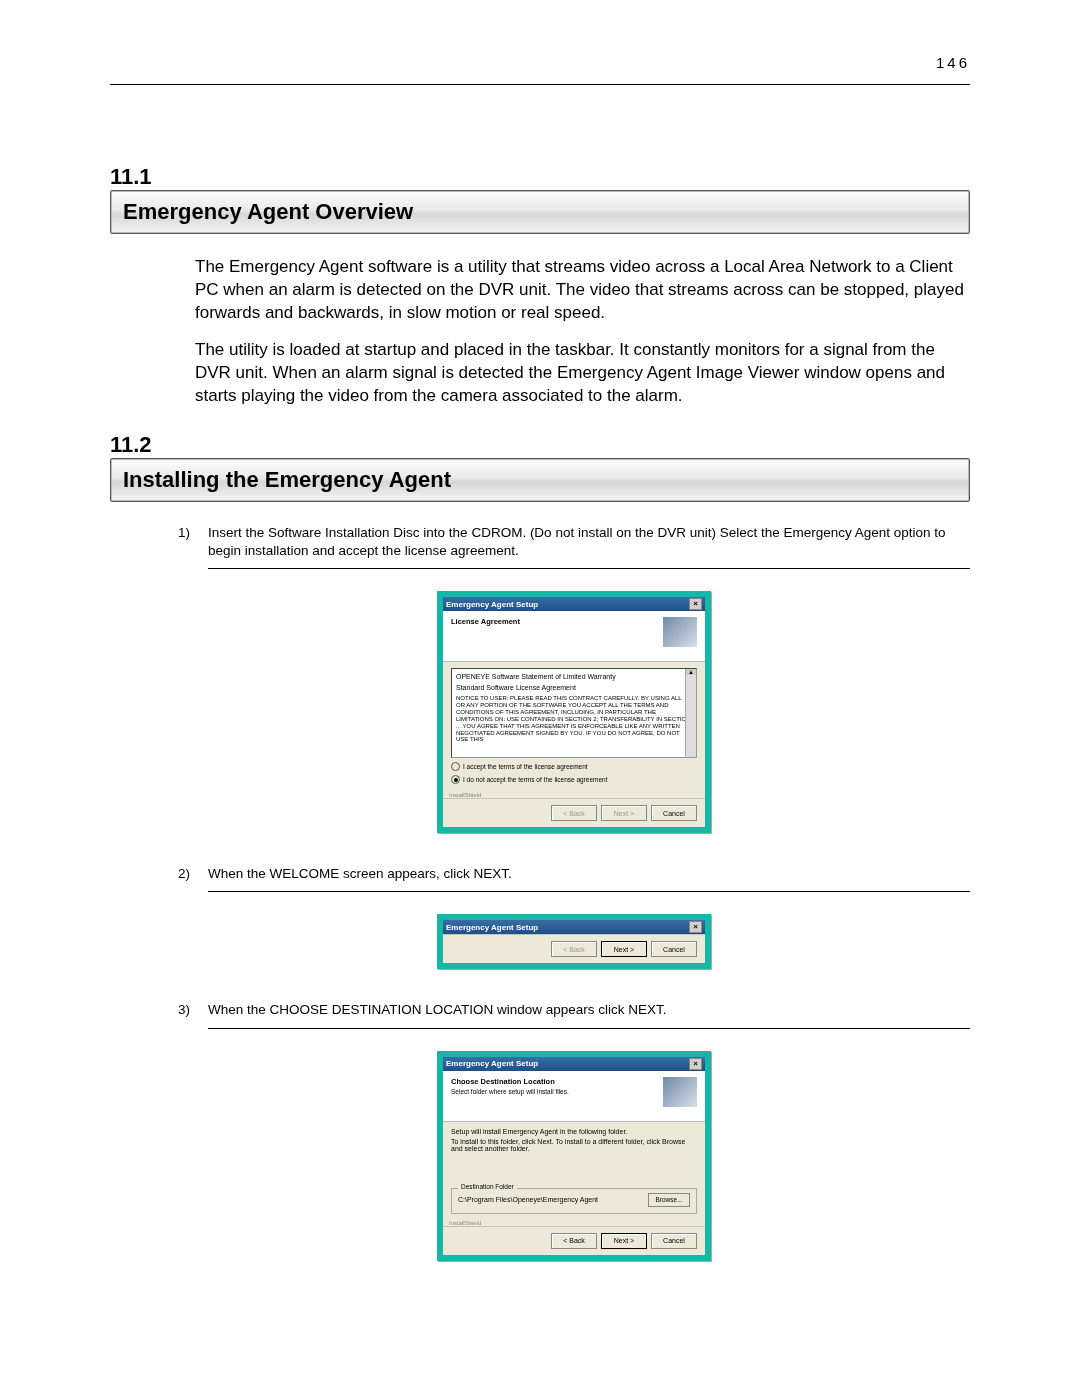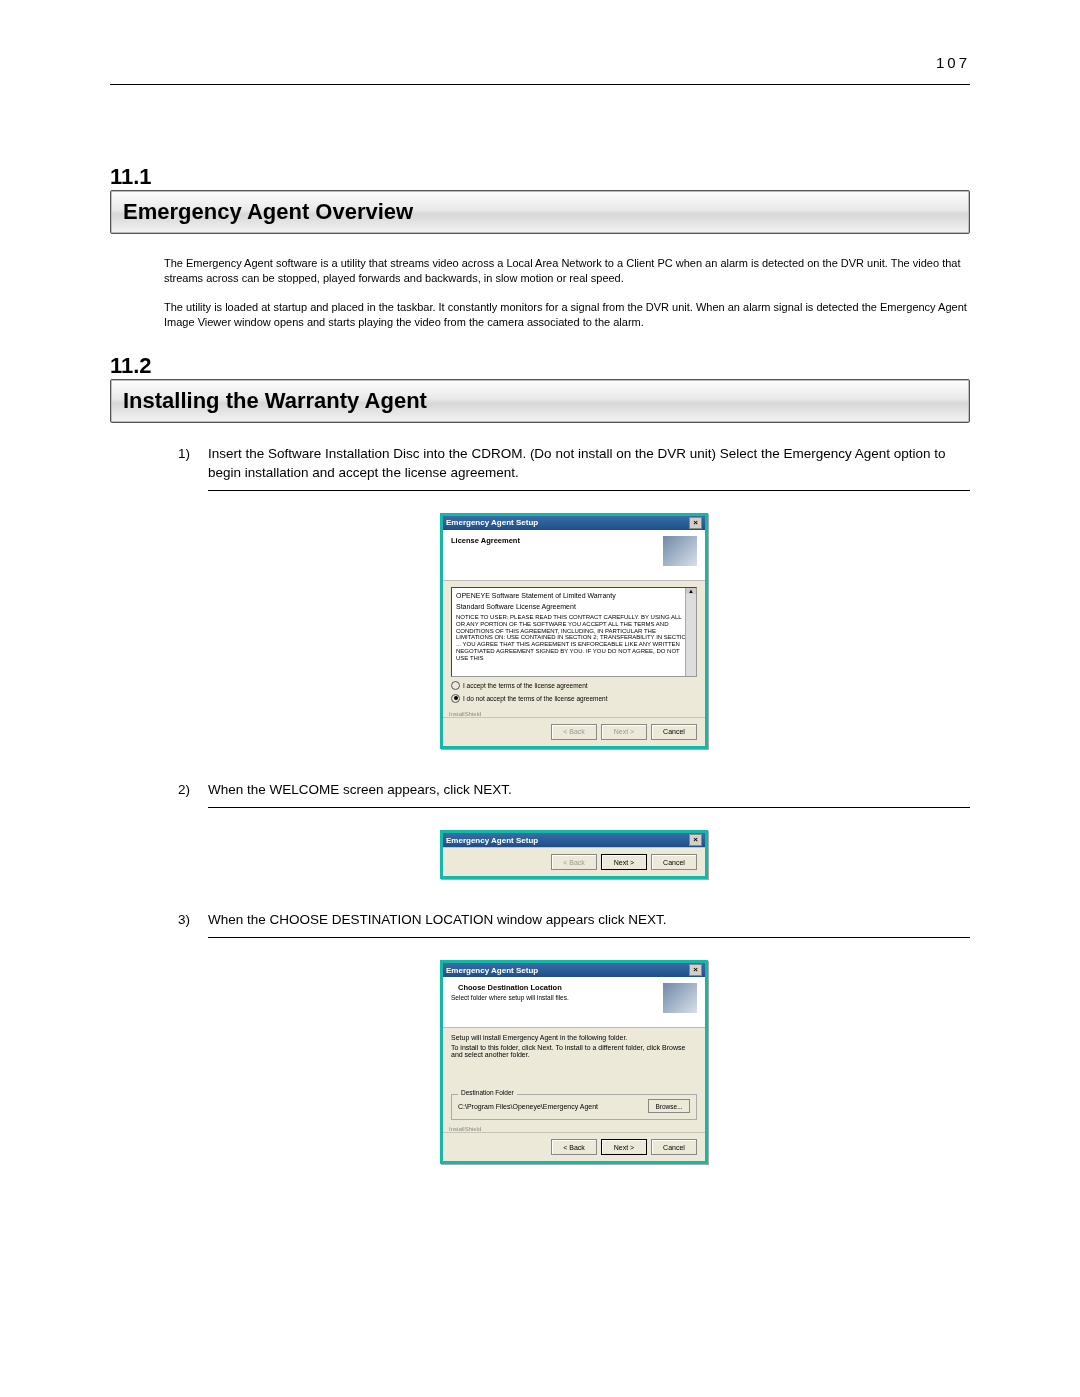--- a/index.html
+++ b/index.html
@@ -6,31 +6,31 @@
   .page{width:1080px;min-height:1397px;margin:0 auto;box-sizing:border-box;padding:60px 110px 40px 110px;position:relative;}
   .page-number{position:absolute;top:54px;right:110px;font-size:15px;letter-spacing:3px;}
   .top-rule{border-top:1px solid #000;margin-top:24px;}
   .section{margin-top:70px;}
   .section + .section{margin-top:15px;}
   .heading-row{display:flex;align-items:stretch;flex-direction:column;}
   .heading-num{width:68px;font-size:22px;font-weight:bold;padding-top:9px;}
   .heading-box{flex:1;border:1px solid #555;border-radius:2px;padding:8px 12px;font-size:22px;font-weight:bold;
     background:linear-gradient(#fdfdfd,#e9e9e9 45%,#d7d7d7 55%,#f4f4f4);
     box-shadow:inset 0 0 0 1px #bbb;}
-  .body{margin-left:54px;margin-top:22px;font-size:11px;line-height:1.35;}
+  .body{margin-left:85px;margin-top:22px;font-size:17px;line-height:1.35;}
   .body p{margin:0 0 14px 0;}
   .step{display:flex;margin-left:68px;font-size:13.5px;line-height:1.35;margin-top:4px;}
   .step-num{width:30px;flex-shrink:0;}
   .step-text{flex:1;border-bottom:1px solid #000;padding-bottom:8px;}
   .shot-wrap{margin-left:68px;display:flex;justify-content:center;padding:22px 0 28px 0;}
   
-  .win{width:262px;border:3px solid #14b8a6;background:#ece9d8;font-size:7px;color:#000;box-shadow:1px 1px 0 #aaa;}
+  .win{width:262px;border:6px solid #14b8a6;background:#ece9d8;font-size:7px;color:#000;box-shadow:1px 1px 0 #aaa;}
   .titlebar{height:14px;background:linear-gradient(#3a6ea5,#1d4e89);color:#fff;font-size:8px;font-weight:bold;display:flex;align-items:center;padding:0 3px;justify-content:space-between;}
   .titlebar .x{width:11px;height:10px;background:#d4d0c8;color:#000;font-size:8px;line-height:10px;text-align:center;border:1px solid #888;}
-  .header-white{background:#fff;padding:6px 8px 14px 8px;border-bottom:1px solid #bbb;display:flex;justify-content:space-between;align-items:flex-start;text-align:center;}
+  .header-white{background:#fff;padding:6px 8px 14px 8px;border-bottom:1px solid #bbb;display:flex;justify-content:space-between;align-items:flex-start;}
   .header-white .h-left{}
   .header-white .h-left .bold{font-weight:bold;font-size:7.5px;margin-bottom:2px;}
   .header-white .art{width:34px;height:30px;background:linear-gradient(135deg,#6f8aa8,#d8dfe8);}
   .content-area{padding:6px 8px;background:#ece9d8;}
   .textbox{background:#fff;border:1px inset #999;padding:4px;height:80px;overflow:hidden;position:relative;}
   .textbox .sb{position:absolute;right:0;top:0;bottom:0;width:10px;background:#ddd;border-left:1px solid #aaa;}
   .textbox .sb:before{content:"▲";position:absolute;top:0;left:0;right:0;font-size:6px;text-align:center;background:#ccc;}
   .radio-row{margin-top:4px;font-size:6.5px;display:flex;align-items:center;gap:3px;}
   .radio-row .r{width:7px;height:7px;border:1px solid #555;border-radius:50%;display:inline-block;position:relative;}
   .radio-row .r.sel:after{content:"";position:absolute;inset:1.5px;border-radius:50%;background:#000;}
@@ -51,38 +51,38 @@
   .dest-body{background:#ece9d8;padding:6px 8px 4px 8px;font-size:7px;}
   .fieldset{border:1px solid #aaa;padding:4px 6px 6px 6px;margin-top:36px;position:relative;}
   .fieldset .legend{position:absolute;top:-6px;left:6px;background:#ece9d8;padding:0 3px;font-size:6.5px;}
   .path-row{display:flex;justify-content:space-between;align-items:center;}
   .browse{min-width:40px;height:12px;font-size:6.5px;border:1px solid #888;background:#ece9d8;display:flex;align-items:center;justify-content:center;}
 </style>
 </head>
 <body>
 
 <div class="page">
-  <div class="page-number">107</div>
+  <div class="page-number">146</div>
   <div class="top-rule"></div>
 
   <div class="section">
     <div class="heading-row">
       <div class="heading-num">11.1</div>
       <div class="heading-box">Emergency Agent Overview</div>
     </div>
     <div class="body">
       <p>The Emergency Agent software is a utility that streams video across a Local Area Network to a Client PC when an alarm is detected on the DVR unit. The video that streams across can be stopped, played forwards and backwards, in slow motion or real speed.</p>
       <p>The utility is loaded at startup and placed in the taskbar. It constantly monitors for a signal from the DVR unit. When an alarm signal is detected the Emergency Agent Image Viewer window opens and starts playing the video from the camera associated to the alarm.</p>
     </div>
   </div>
 
   <div class="section">
     <div class="heading-row">
       <div class="heading-num">11.2</div>
-      <div class="heading-box">Installing the Warranty Agent</div>
+      <div class="heading-box">Installing the Emergency Agent</div>
     </div>
   </div>
 
   <div class="step" style="margin-top:22px;">
     <div class="step-num">1)</div>
     <div class="step-text">Insert the Software Installation Disc into the CDROM. (Do not install on the DVR unit) Select the Emergency Agent option to begin installation and accept the license agreement.</div>
   </div>
 
   <div class="shot-wrap">
     <div class="win">

